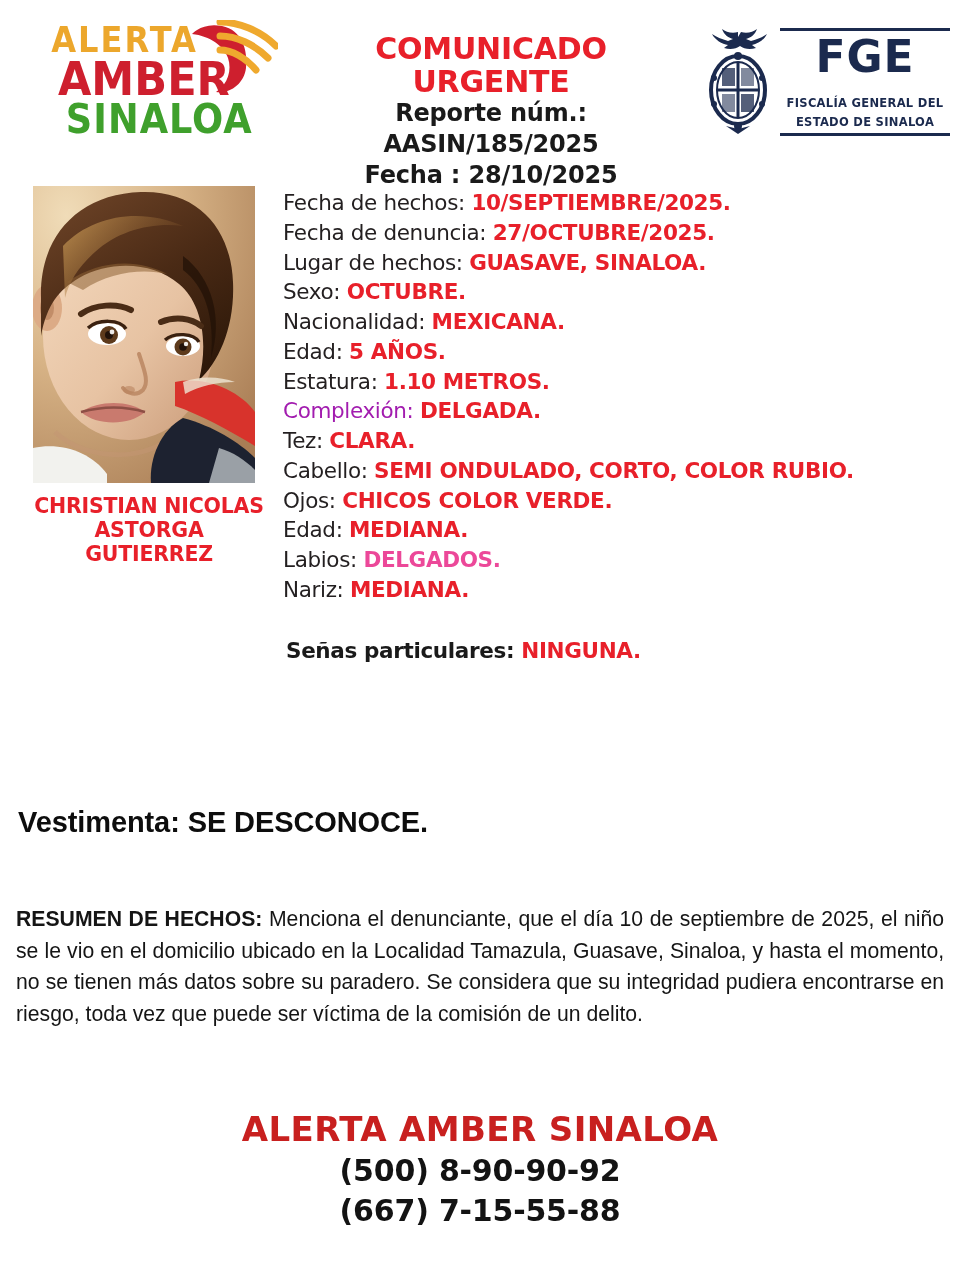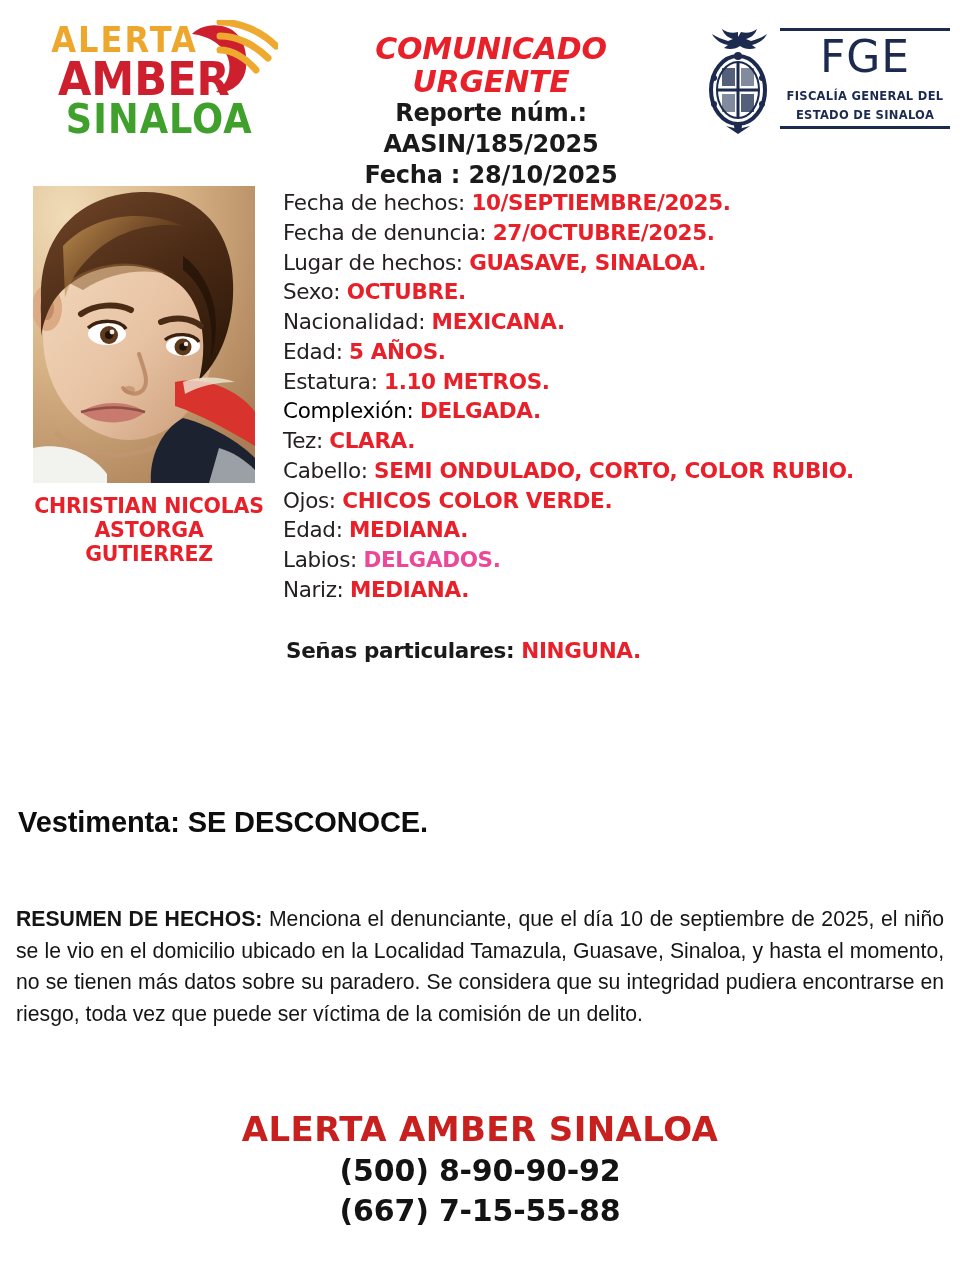--- a/index.html
+++ b/index.html
@@ -73,21 +73,20 @@
     flex: 1 1 auto;
     text-align: center;
     padding-top: 14px;
   }
   .h-urgent {
     font-family: "DejaVu Sans", sans-serif;
     font-size: 30px;
     font-weight: bold;
     letter-spacing: -0.2px;
     line-height: 1.1;
-    font-style: italic;
   }
   .h-report, .h-date {
     font-family: "DejaVu Sans", sans-serif;
     font-size: 24px;
     font-weight: bold;
     color: #1a1a1a;
     line-height: 1.3;
     letter-spacing: -0.2px;
   }
 
@@ -109,27 +108,27 @@
   .fge-text {
     width: 170px;
   }
   .fge-rule {
     height: 3px;
     background: #1b2a4e;
     width: 100%;
   }
   .fge-fge {
     font-family: "DejaVu Sans", sans-serif;
-    font-weight: normal;
+    font-weight: bold;
     font-size: 44px;
     color: #1b2a4e;
     letter-spacing: 1px;
     text-align: center;
     line-height: 1.05;
-    margin: 3px 0 9px 0;
+    margin: 3px 0 16px 0;
   }
   .fge-sub {
     font-family: "DejaVu Sans", sans-serif;
     font-weight: bold;
     font-size: 11.5px;
     color: #1b2a4e;
     letter-spacing: 0.3px;
     text-align: center;
     line-height: 1.25;
     margin-bottom: 4px;
@@ -399,21 +398,21 @@
     </div>
     <div class="detail-line">
       <span class="lbl" style="color: rgb(35, 31, 32);">Edad:</span>
       <span class="val" style="color: rgb(232, 32, 42);">5 AÑOS.</span>
     </div>
     <div class="detail-line">
       <span class="lbl" style="color: rgb(35, 31, 32);">Estatura:</span>
       <span class="val" style="color: rgb(232, 32, 42);">1.10 METROS.</span>
     </div>
     <div class="detail-line">
-      <span class="lbl" style="color: #000000; text-align: center;">Complexión:</span>
+      <span class="lbl" style="color: #a21caf; text-align: center;">Complexión:</span>
       <span class="val" style="color: rgb(232, 32, 42);">DELGADA.</span>
     </div>
     <div class="detail-line">
       <span class="lbl" style="color: rgb(35, 31, 32);">Tez:</span>
       <span class="val" style="color: rgb(232, 32, 42);">CLARA.</span>
     </div>
     <div class="detail-line">
       <span class="lbl" style="color: rgb(35, 31, 32);">Cabello:</span>
       <span class="val" style="color: rgb(232, 32, 42);">SEMI ONDULADO, CORTO, COLOR RUBIO.</span>
     </div>

